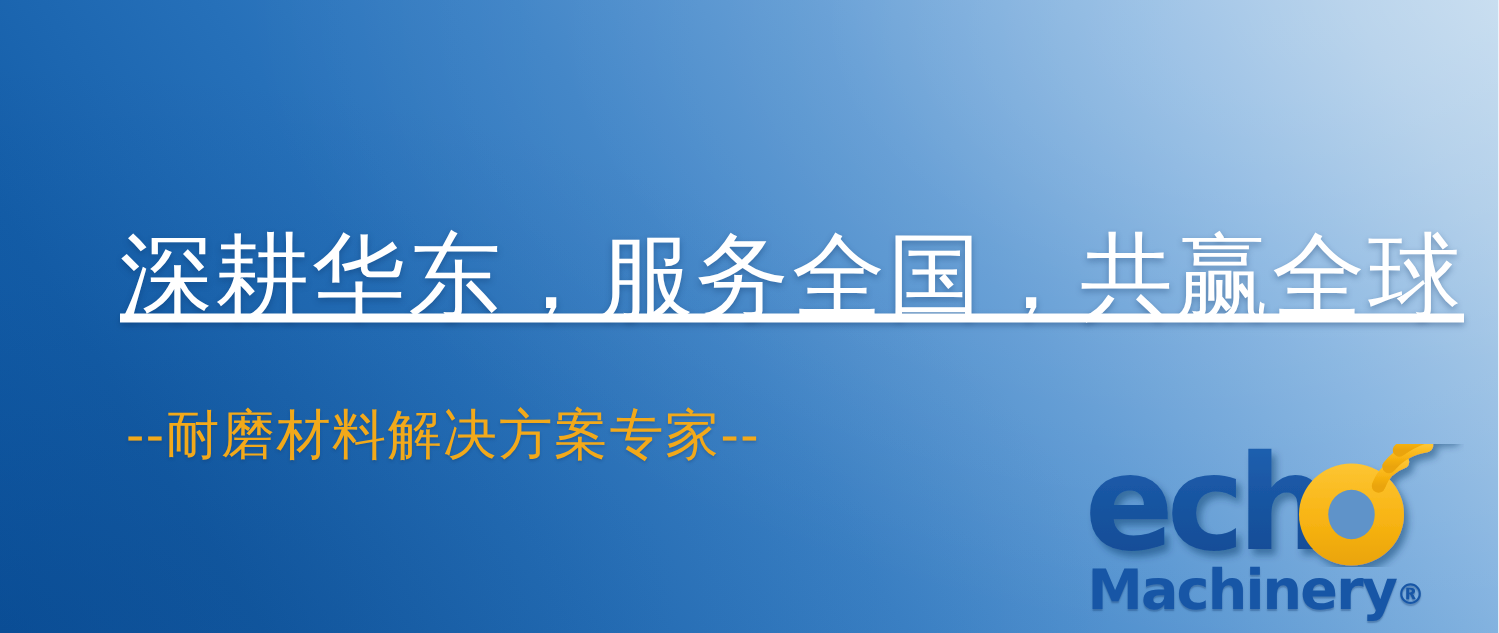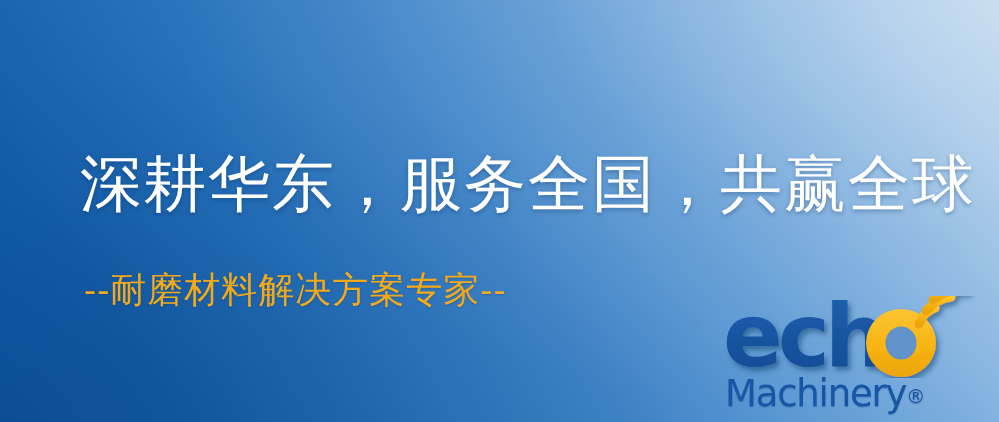--- a/index.html
+++ b/index.html
@@ -39,20 +39,21 @@
     left: 80px;
     top: 148px;
     width: 860px;
     color: #ffffff;
     font-family: "DejaVu Serif", "Liberation Serif", serif;
     font-size: 62px;
     line-height: 1.15;
     letter-spacing: 2px;
     white-space: nowrap;
     text-shadow: 0 2px 4px rgba(10,45,95,0.35);
+    text-decoration: underline;
   }
 
   
   #subtitle {
     position: absolute;
     left: 84px;
     top: 266px;
     color: #f2a91a;
     font-family: "DejaVu Serif", "Liberation Serif", serif;
     font-size: 36px;
@@ -76,21 +77,21 @@
     top: 0;
     width: 253px;
     height: 82px;
   }
   #logo-machinery {
     position: absolute;
     left: 2px;
     top: 76px;
     font-family: "DejaVu Sans", "Liberation Sans", sans-serif;
     font-size: 37px;
-    font-weight: normal;
+    font-weight: bold;
     color: #1756a6;
     letter-spacing: -1.2px;
     white-space: nowrap;
     text-shadow: 0 1px 1px rgba(12,48,100,0.35);
   }
   #logo-machinery .reg {
     font-size: 19px;
     vertical-align: 14%;
     letter-spacing: 0;
   }

